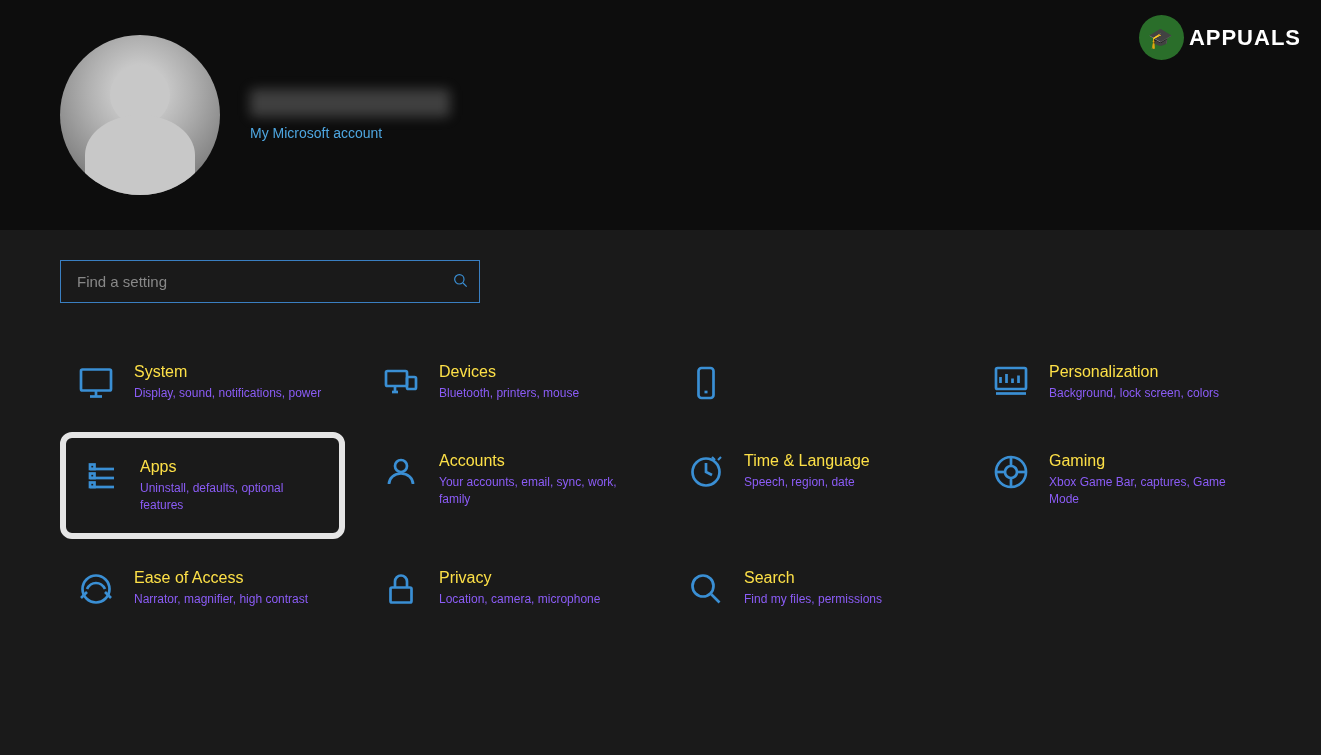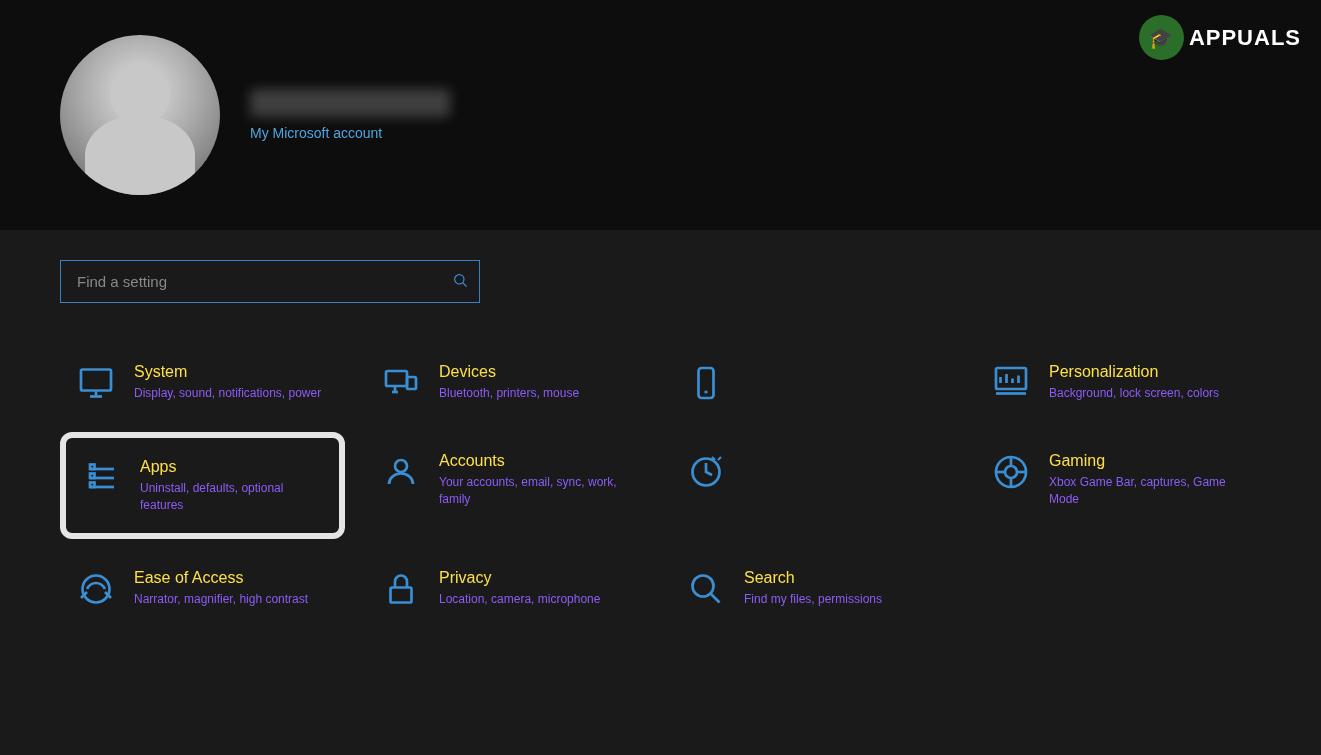--- a/index.html
+++ b/index.html
@@ -330,20 +330,24 @@
       </div>
       <div class="setting-item">
         <div class="setting-icon">
           <svg width="36" height="36" viewBox="0 0 24 24" stroke="#3a8fd4" stroke-width="1.6">
     <circle cx="12" cy="12" r="9"></circle>
     <polyline points="12,6 12,12 16,14"></polyline>
     <path d="M20 4 L22 2" stroke-width="1.4"></path>
     <path d="M16 2 L18 4" stroke-width="1.4"></path>
   </svg>
         </div>
+        <div class="setting-text">
+          <div class="setting-title">Time &amp; Language</div>
+          <div class="setting-subtitle">Speech, region, date</div>
+        </div>
       </div>
       <div class="setting-item">
         <div class="setting-icon">
           <svg width="36" height="36" viewBox="0 0 24 24" stroke="#3a8fd4" stroke-width="1.6">
     <circle cx="12" cy="12" r="10"></circle>
     <circle cx="12" cy="12" r="4"></circle>
     <line x1="12" y1="2" x2="12" y2="8"></line>
     <line x1="12" y1="16" x2="12" y2="22"></line>
     <line x1="2" y1="12" x2="8" y2="12"></line>
     <line x1="16" y1="12" x2="22" y2="12"></line>

